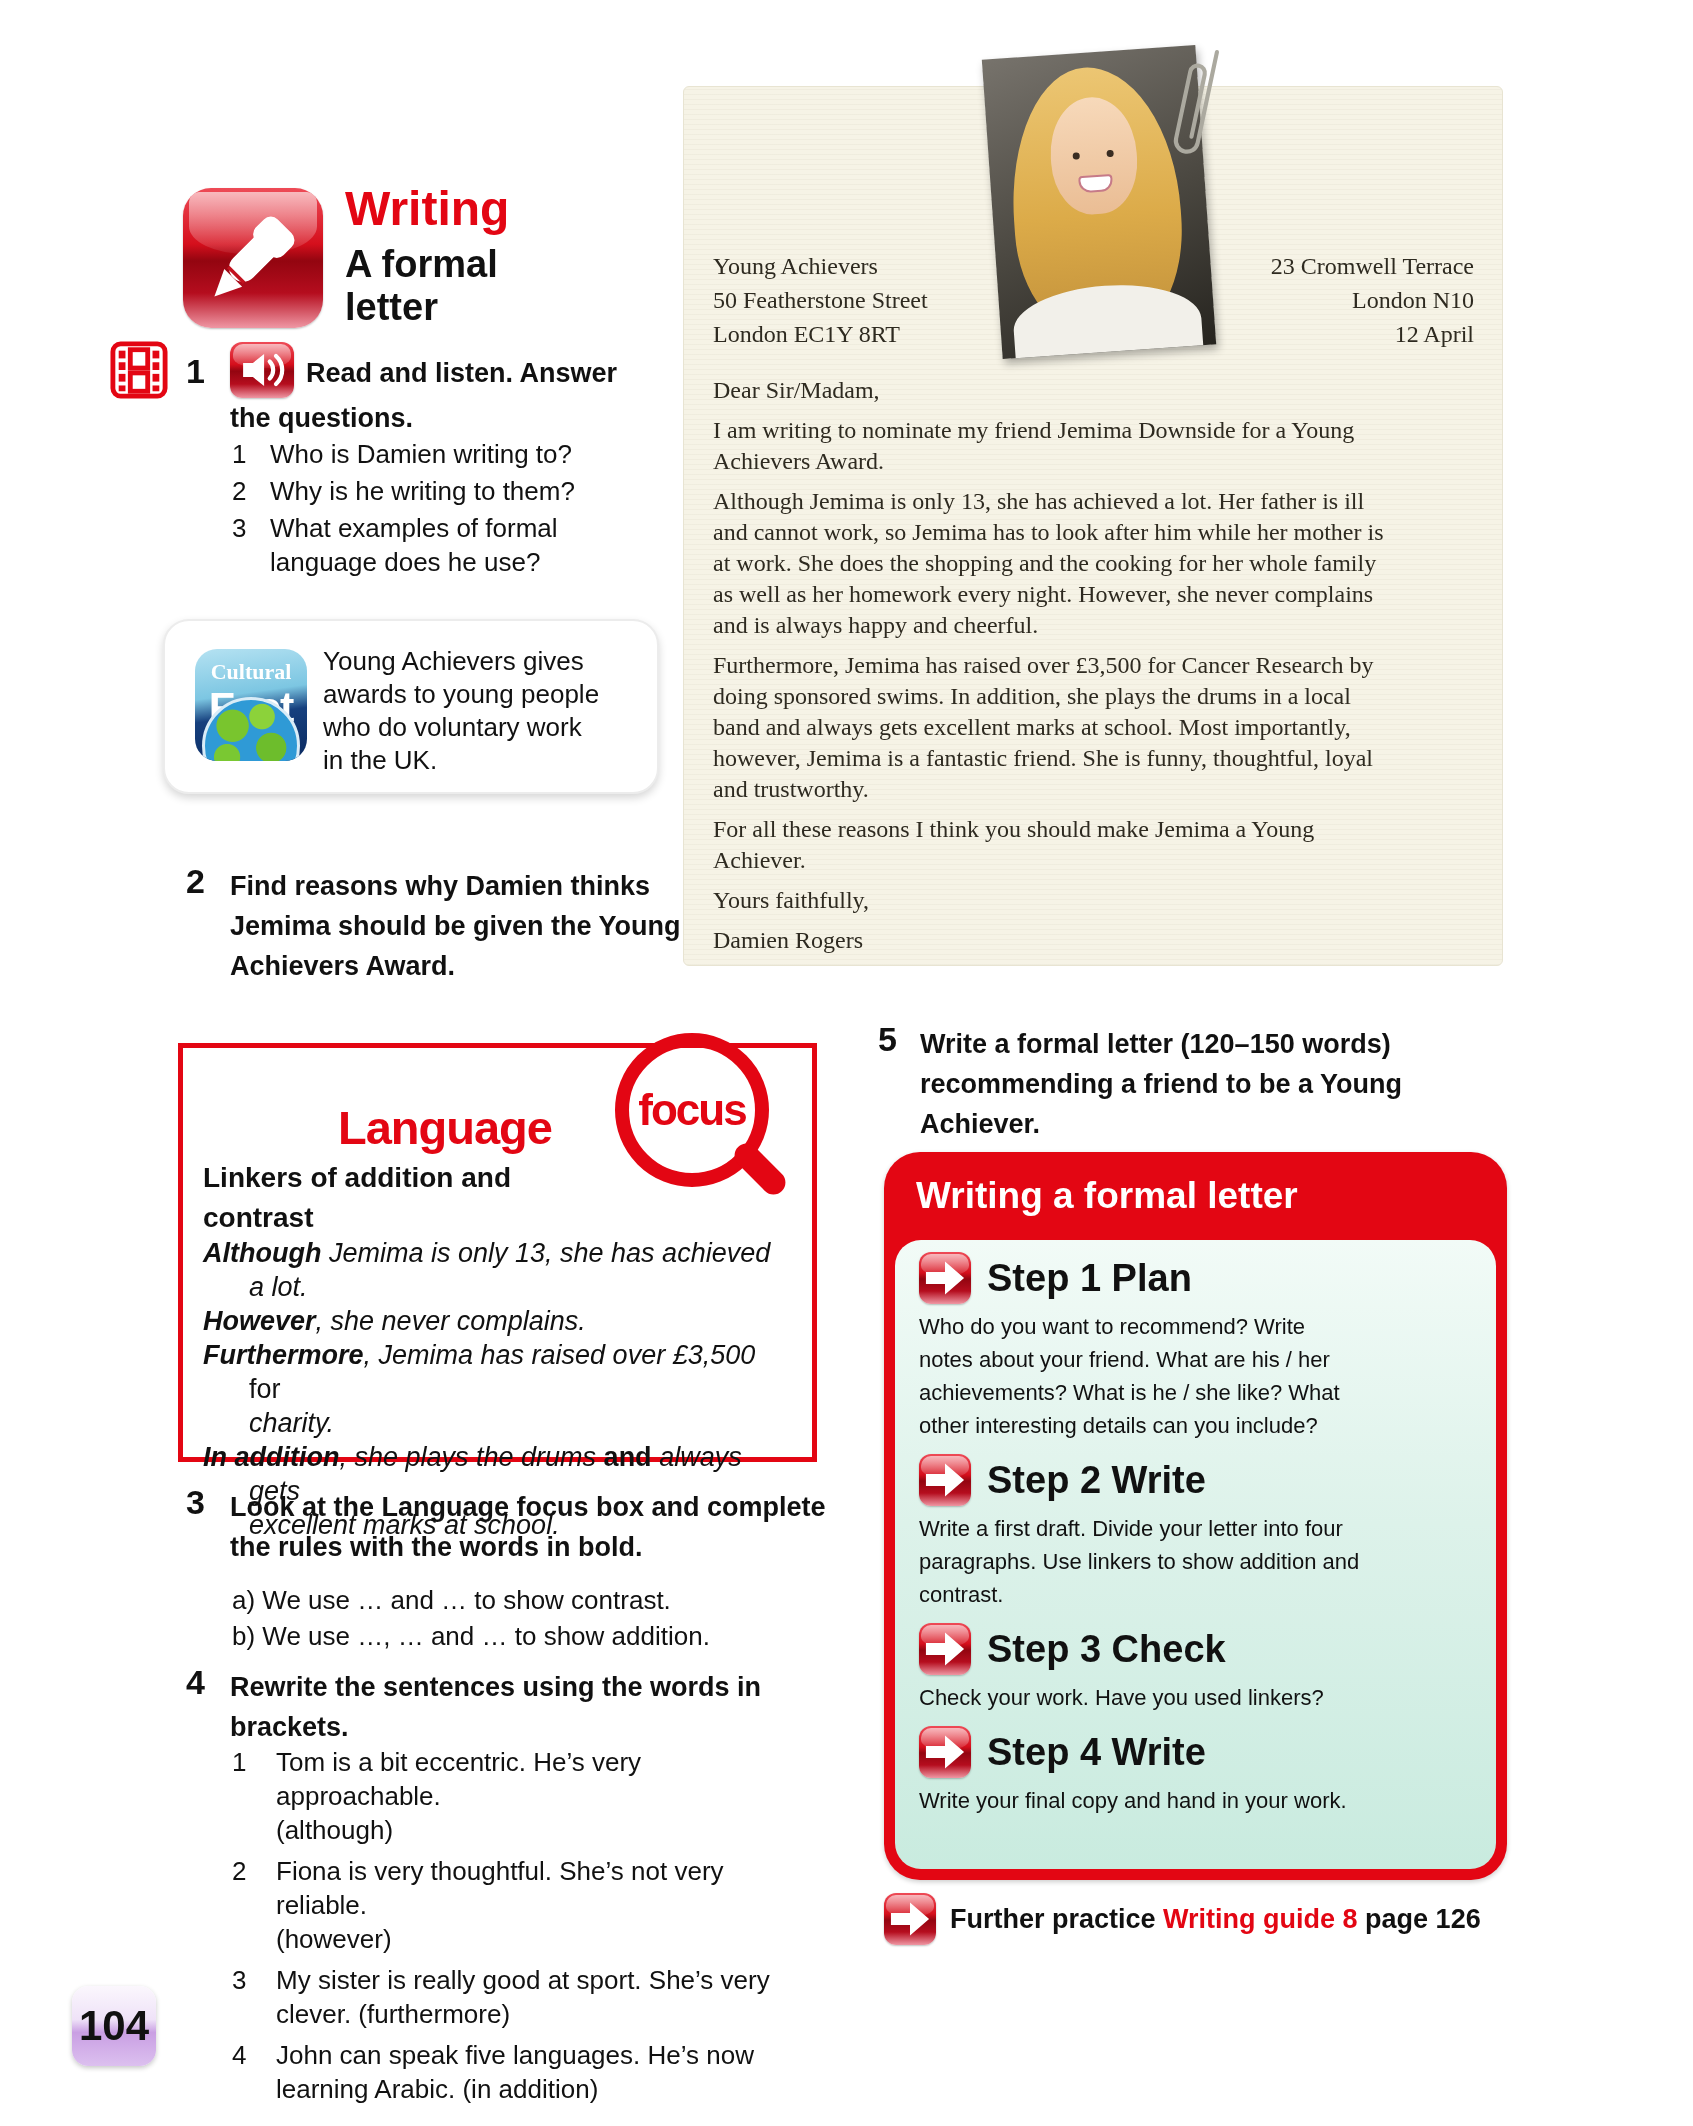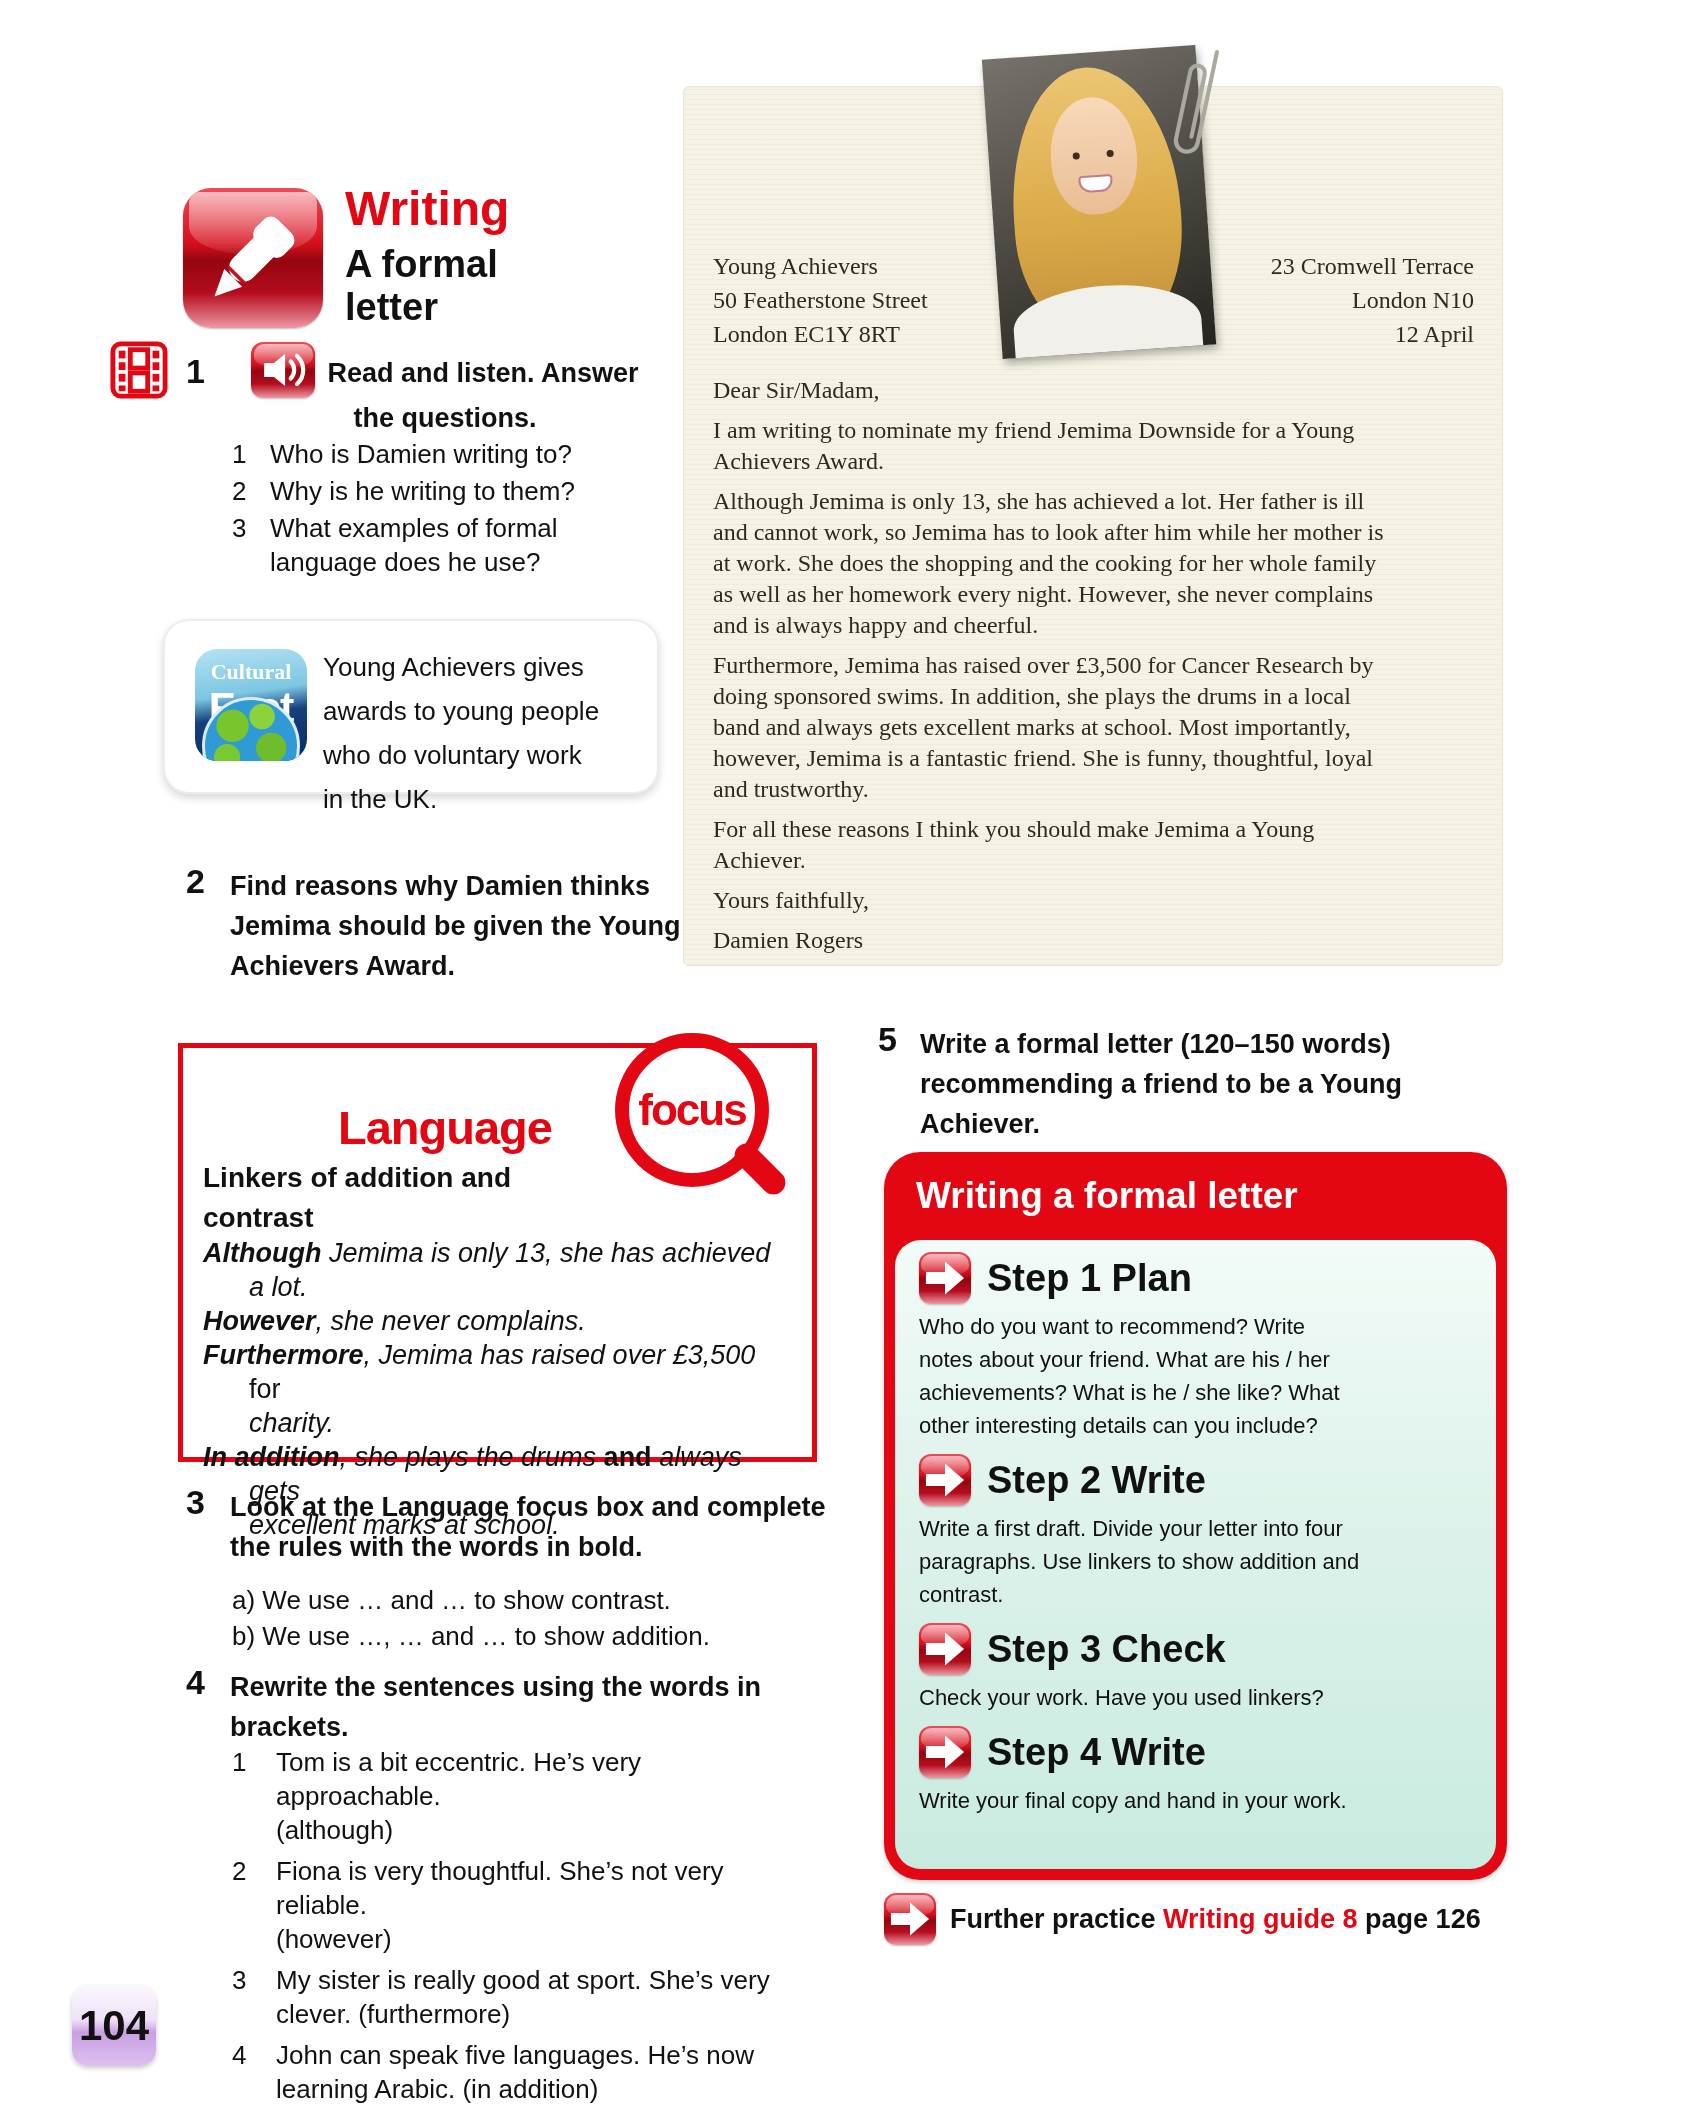--- a/index.html
+++ b/index.html
@@ -39,21 +39,21 @@
   .cf-top{display:block;margin-top:10px;font-size:22px;font-weight:700;color:#fff;font-family:Liberation Serif, serif;}
   .cf-main{display:block;margin-top:-2px;font-size:43px;font-weight:700;color:#fff;letter-spacing:-1px;}
   .cf-globe{position:absolute;left:50%;bottom:-34px;transform:translateX(-50%);
             width:92px;height:92px;border-radius:50%;border:3px solid #d9ecf7;
             background:
               radial-gradient(circle at 30% 28%,#79c52e 0 17%,transparent 18%),
               radial-gradient(circle at 62% 18%,#8cd23a 0 13%,transparent 14%),
               radial-gradient(circle at 72% 52%,#6dbd2c 0 18%,transparent 19%),
               radial-gradient(circle at 24% 62%,#7ac832 0 14%,transparent 15%),
               #2f9ad6;}
-  .cf-text{position:absolute;left:158px;top:24px;width:322px;font-size:26px;line-height:44px;
+  .cf-text{position:absolute;left:158px;top:24px;width:322px;font-size:26px;line-height:33px;
            color:#111;white-space:pre-line;}
 
   
   .paper{background:#f6f3e6;border:1px solid #e8e4d2;border-radius:6px;
          background-image:repeating-linear-gradient(0deg,rgba(120,110,80,.05) 0 1px,transparent 1px 5px);}
   .serif{font-family:"Liberation Serif",serif;color:#2e2a20;}
   .addr{font-size:24px;line-height:34px;}
   .letter-body{font-size:24px;line-height:31px;}
   .letter-body p{margin:0 0 9px 0;white-space:pre-line;}
 
@@ -189,21 +189,21 @@
       <rect x="44" y="22" width="7" height="8" fill="#e30613"></rect>
       <rect x="44" y="34" width="7" height="8" fill="#e30613"></rect>
       <rect x="44" y="46" width="7" height="6" fill="#e30613"></rect>
       <rect x="21" y="9" width="18" height="19" fill="none" stroke="#e30613" stroke-width="5"></rect>
       <rect x="21" y="33" width="18" height="19" fill="none" stroke="#e30613" stroke-width="5"></rect>
     </svg>
   </span>
 
   
   <div class="abs ex-num" style="left:186px;top:352px;">1</div>
-  <div class="abs" style="left:230px;top:342px;width:430px;text-align:center;">
+  <div class="abs" style="left:230px;top:342px;width:430px;">
     <span class="glossy" style="width:64px;height:56px;vertical-align:-16px;margin-right:12px;">
       <svg width="64" height="56" viewBox="0 0 90 80">
         <polygon points="18,30 32,30 48,17 48,63 32,50 18,50" fill="#ffffff"></polygon>
         <path d="M56 28 a17 17 0 0 1 0 24" stroke="#ffffff" stroke-width="6" fill="none" stroke-linecap="round"></path>
         <path d="M65 20 a27 27 0 0 1 0 40" stroke="#ffffff" stroke-width="6" fill="none" stroke-linecap="round"></path>
       </svg>
     </span><span class="ex-instr">Read and listen. Answer
 the questions.</span>
   </div>
   <ul class="abs qlist" style="left:232px;top:437px;width:360px;">

